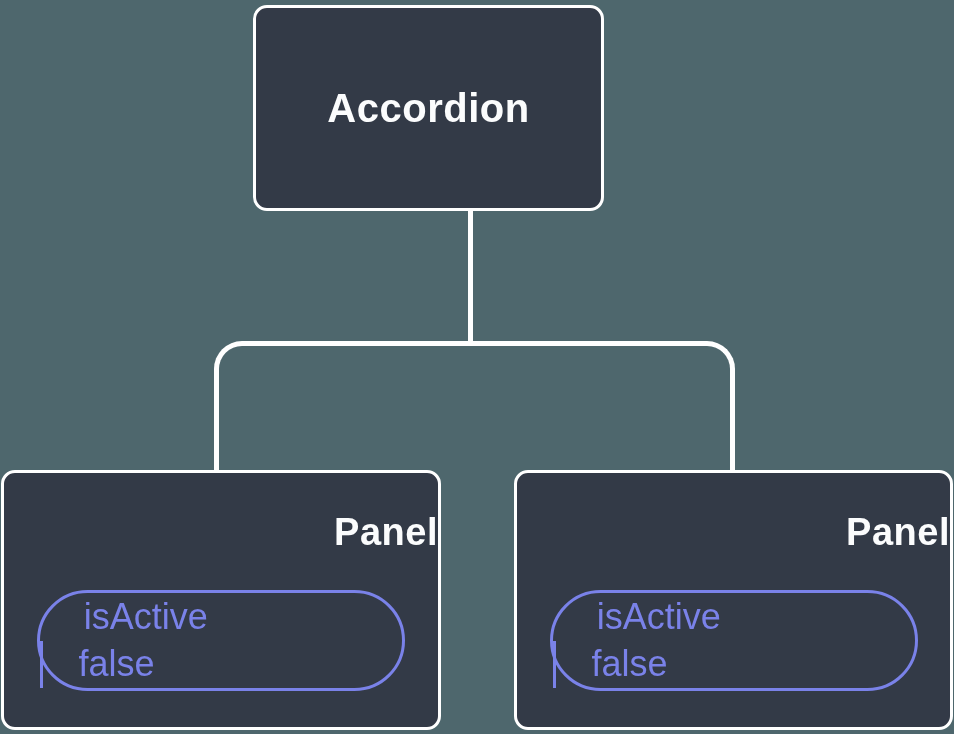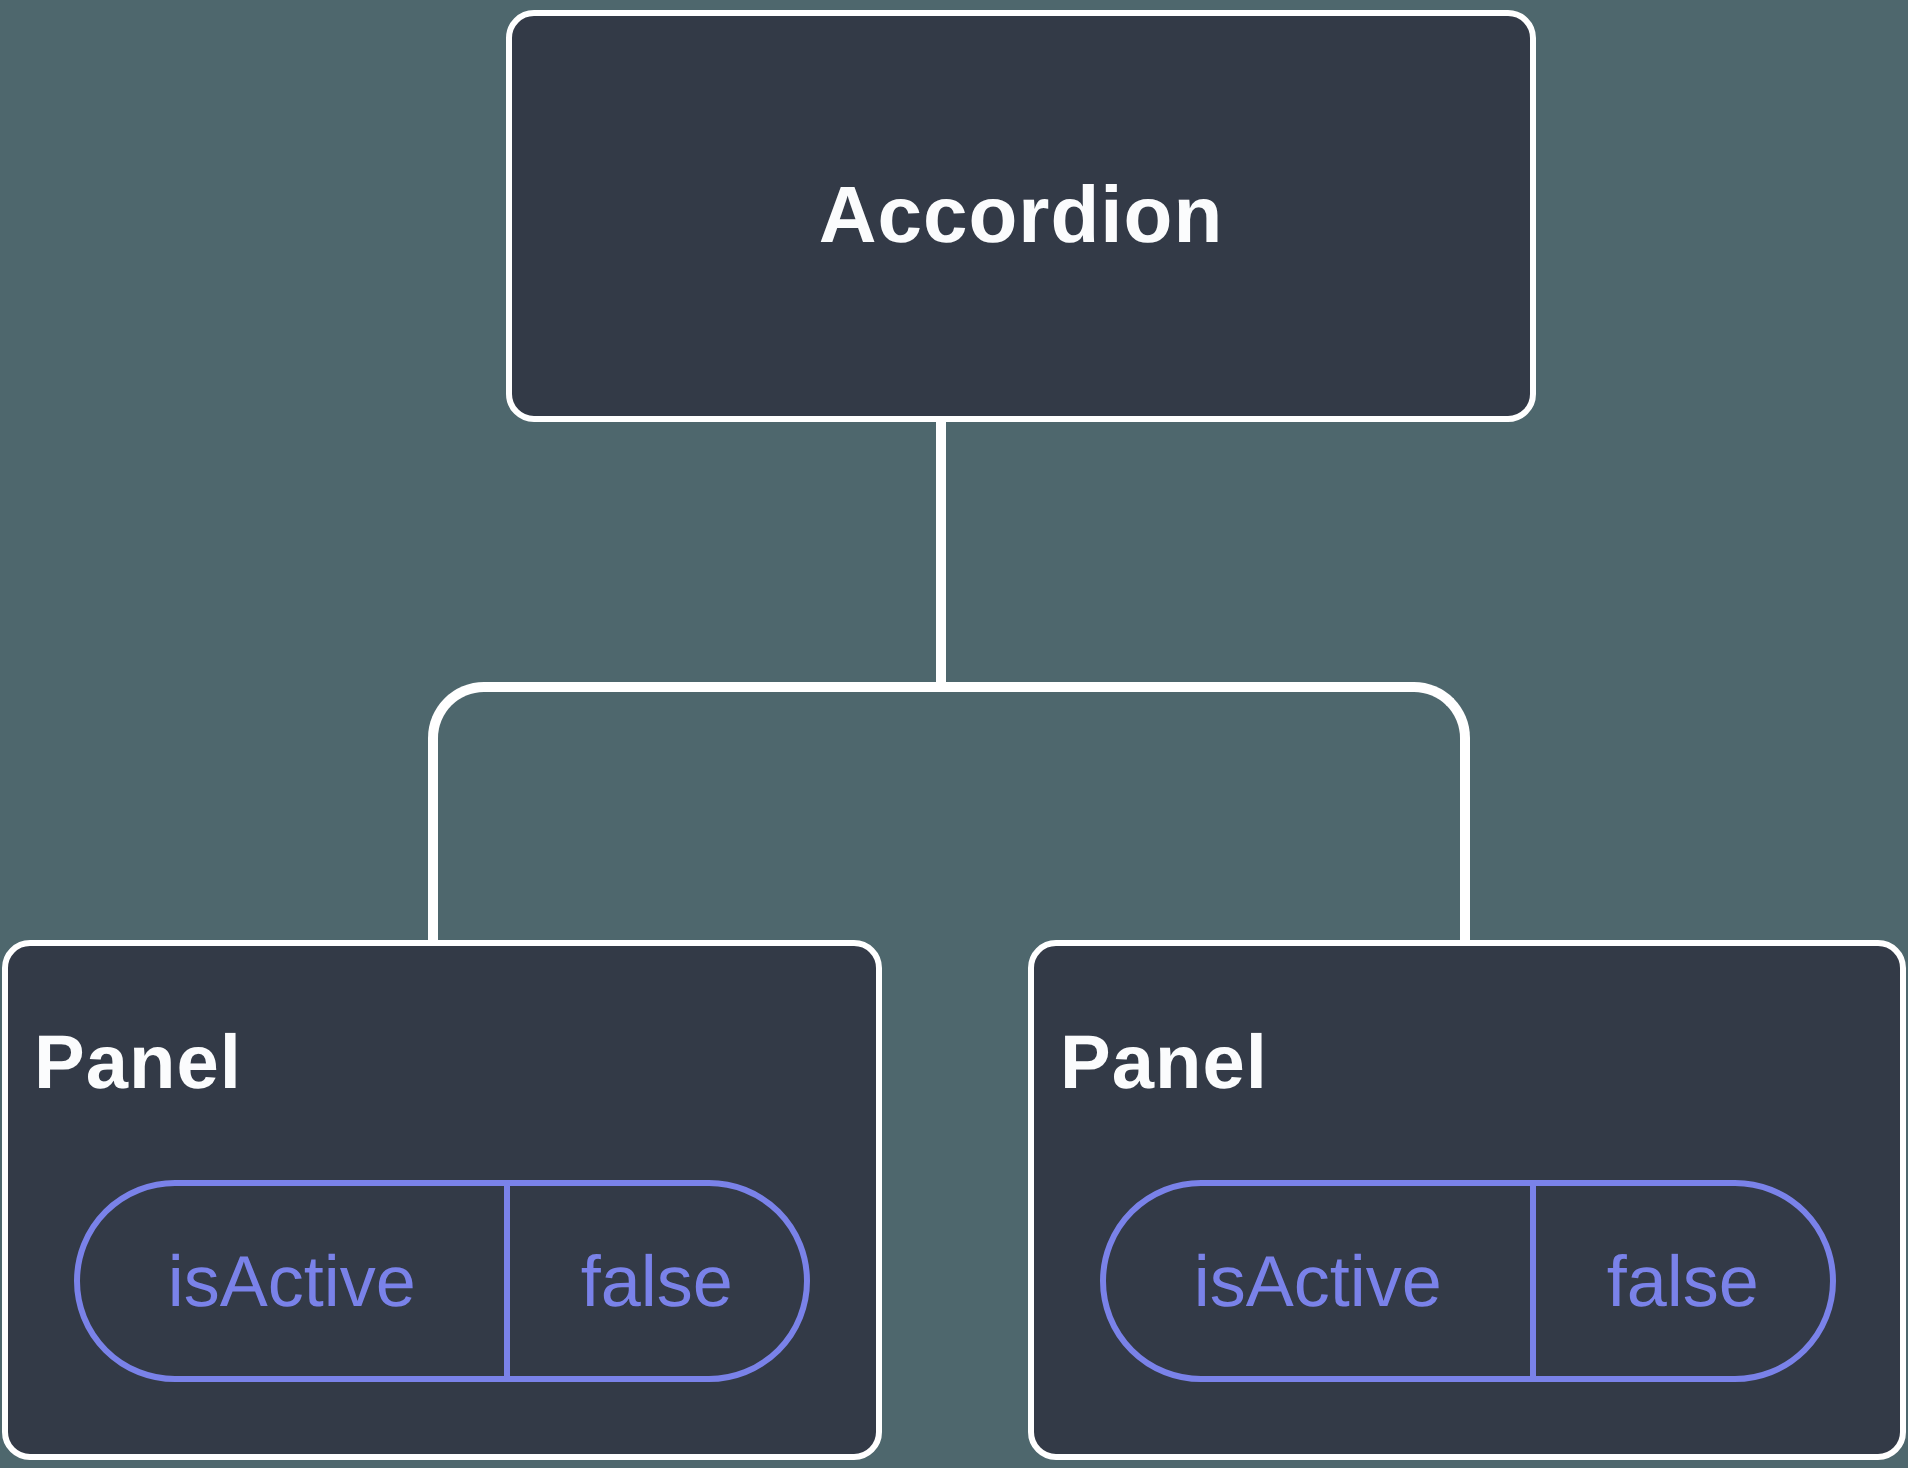--- a/index.html
+++ b/index.html
@@ -25,56 +25,57 @@
 
   
   .node {
     position: absolute;
     background: var(--node-fill, #333a47);
     border: 3px solid var(--node-border, #ffffff);
     border-radius: 14px;
   }
   .node-root {
     left: 253px; top: 5px;
-    width: 515px; height: 206px;
+    width: 351px; height: 206px;
     display: flex; align-items: center; justify-content: center;
   }
   .node-root .node-label {
     color: var(--node-text, #fbfcfd);
     font-size: 40px;
     font-weight: 600;
     letter-spacing: 0.5px;
   }
   .node-panel {
     top: 470px;
     width: 440px; height: 260px;
   }
   .node-panel-left  { left: 1px; }
   .node-panel-right { left: 514px; width: 439px; }
   .panel-title {
     position: absolute;
-    left: 13px; top: 38px; width: 100%;
-    text-align: left;
+    left: 0; top: 38px; width: 100%;
+    text-align: right;
     color: var(--node-text, #fbfcfd);
     font-size: 38px;
     font-weight: 600;
     letter-spacing: 0.5px;
   }
 
   
   .state-pill {
     position: absolute;
     left: 33px; top: 117px;
     width: 368px; height: 101px;
     border: 3px solid var(--state-accent, #7a82e9);
     border-radius: 52px;
     display: flex;
     align-items: stretch;
     color: var(--state-accent, #7a82e9);
     font-size: 36px;
+    flex-direction: column;
   }
   .pill-cell {
     display: flex; align-items: center; justify-content: center;
     height: 100%;
   }
   .pill-key   { width: 58.5%; }
   .pill-value {
     width: 41.5%;
     border-left: 3px solid var(--state-accent, #7a82e9);
     text-align: right;

